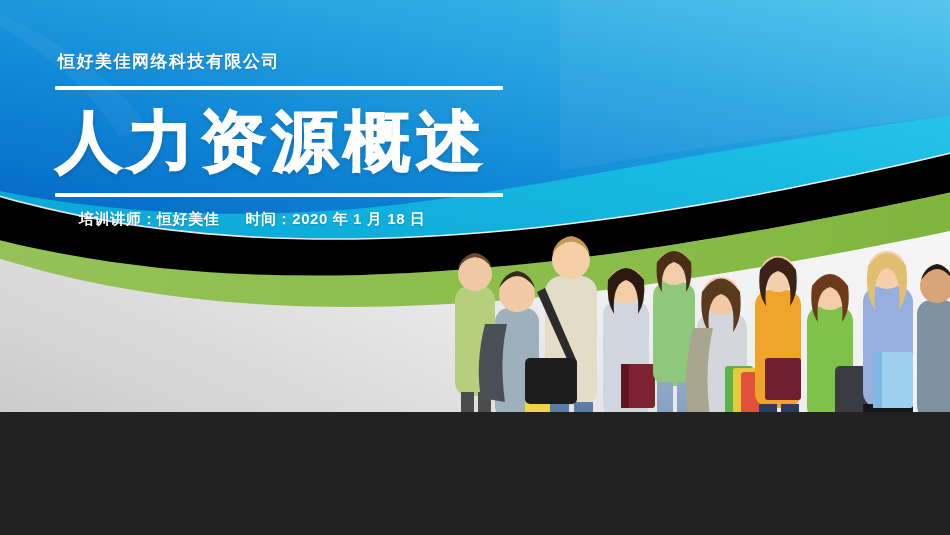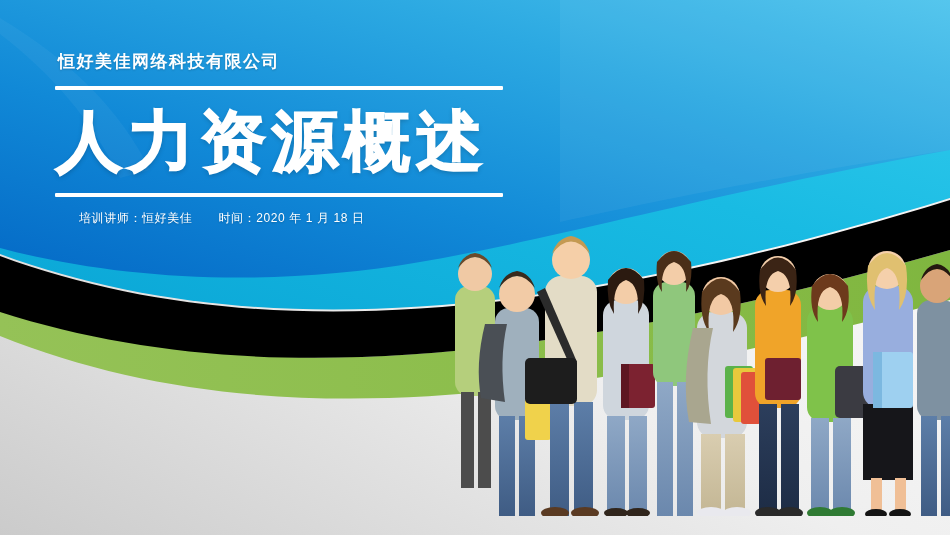--- a/index.html
+++ b/index.html
@@ -3,21 +3,21 @@
 <meta charset="utf-8">
 <style>
   html, body {
     margin: 0;
     padding: 0;
     background: #222;
   }
   #slide {
     position: relative;
     width: 950px;
-    height: 535px;
+    height: 412px;
     overflow: hidden;
     font-family: "Liberation Sans", "DejaVu Sans", sans-serif;
     background: #dcdcdc;
   }
 
   
   .layer {
     position: absolute;
     inset: 0;
     width: 100%;
@@ -66,22 +66,22 @@
     letter-spacing: 6px;
     white-space: nowrap;
     text-shadow: 0 2px 5px rgba(0,0,0,.22);
     -webkit-text-stroke: 1.6px #ffffff;
   }
 
   .subtitle {
     position: absolute;
     left: 79px;
     top: 210px;
-    font-size: 12px;
-    font-weight: 400;
+    font-size: 15px;
+    font-weight: 700;
     color: #ffffff;
     white-space: nowrap;
     letter-spacing: .6px;
     text-shadow: 0 1px 2px rgba(0,0,0,.18);
   }
   .subtitle .gap { display: inline-block; width: 26px; }
 
   
   .photo {
     position: absolute;

